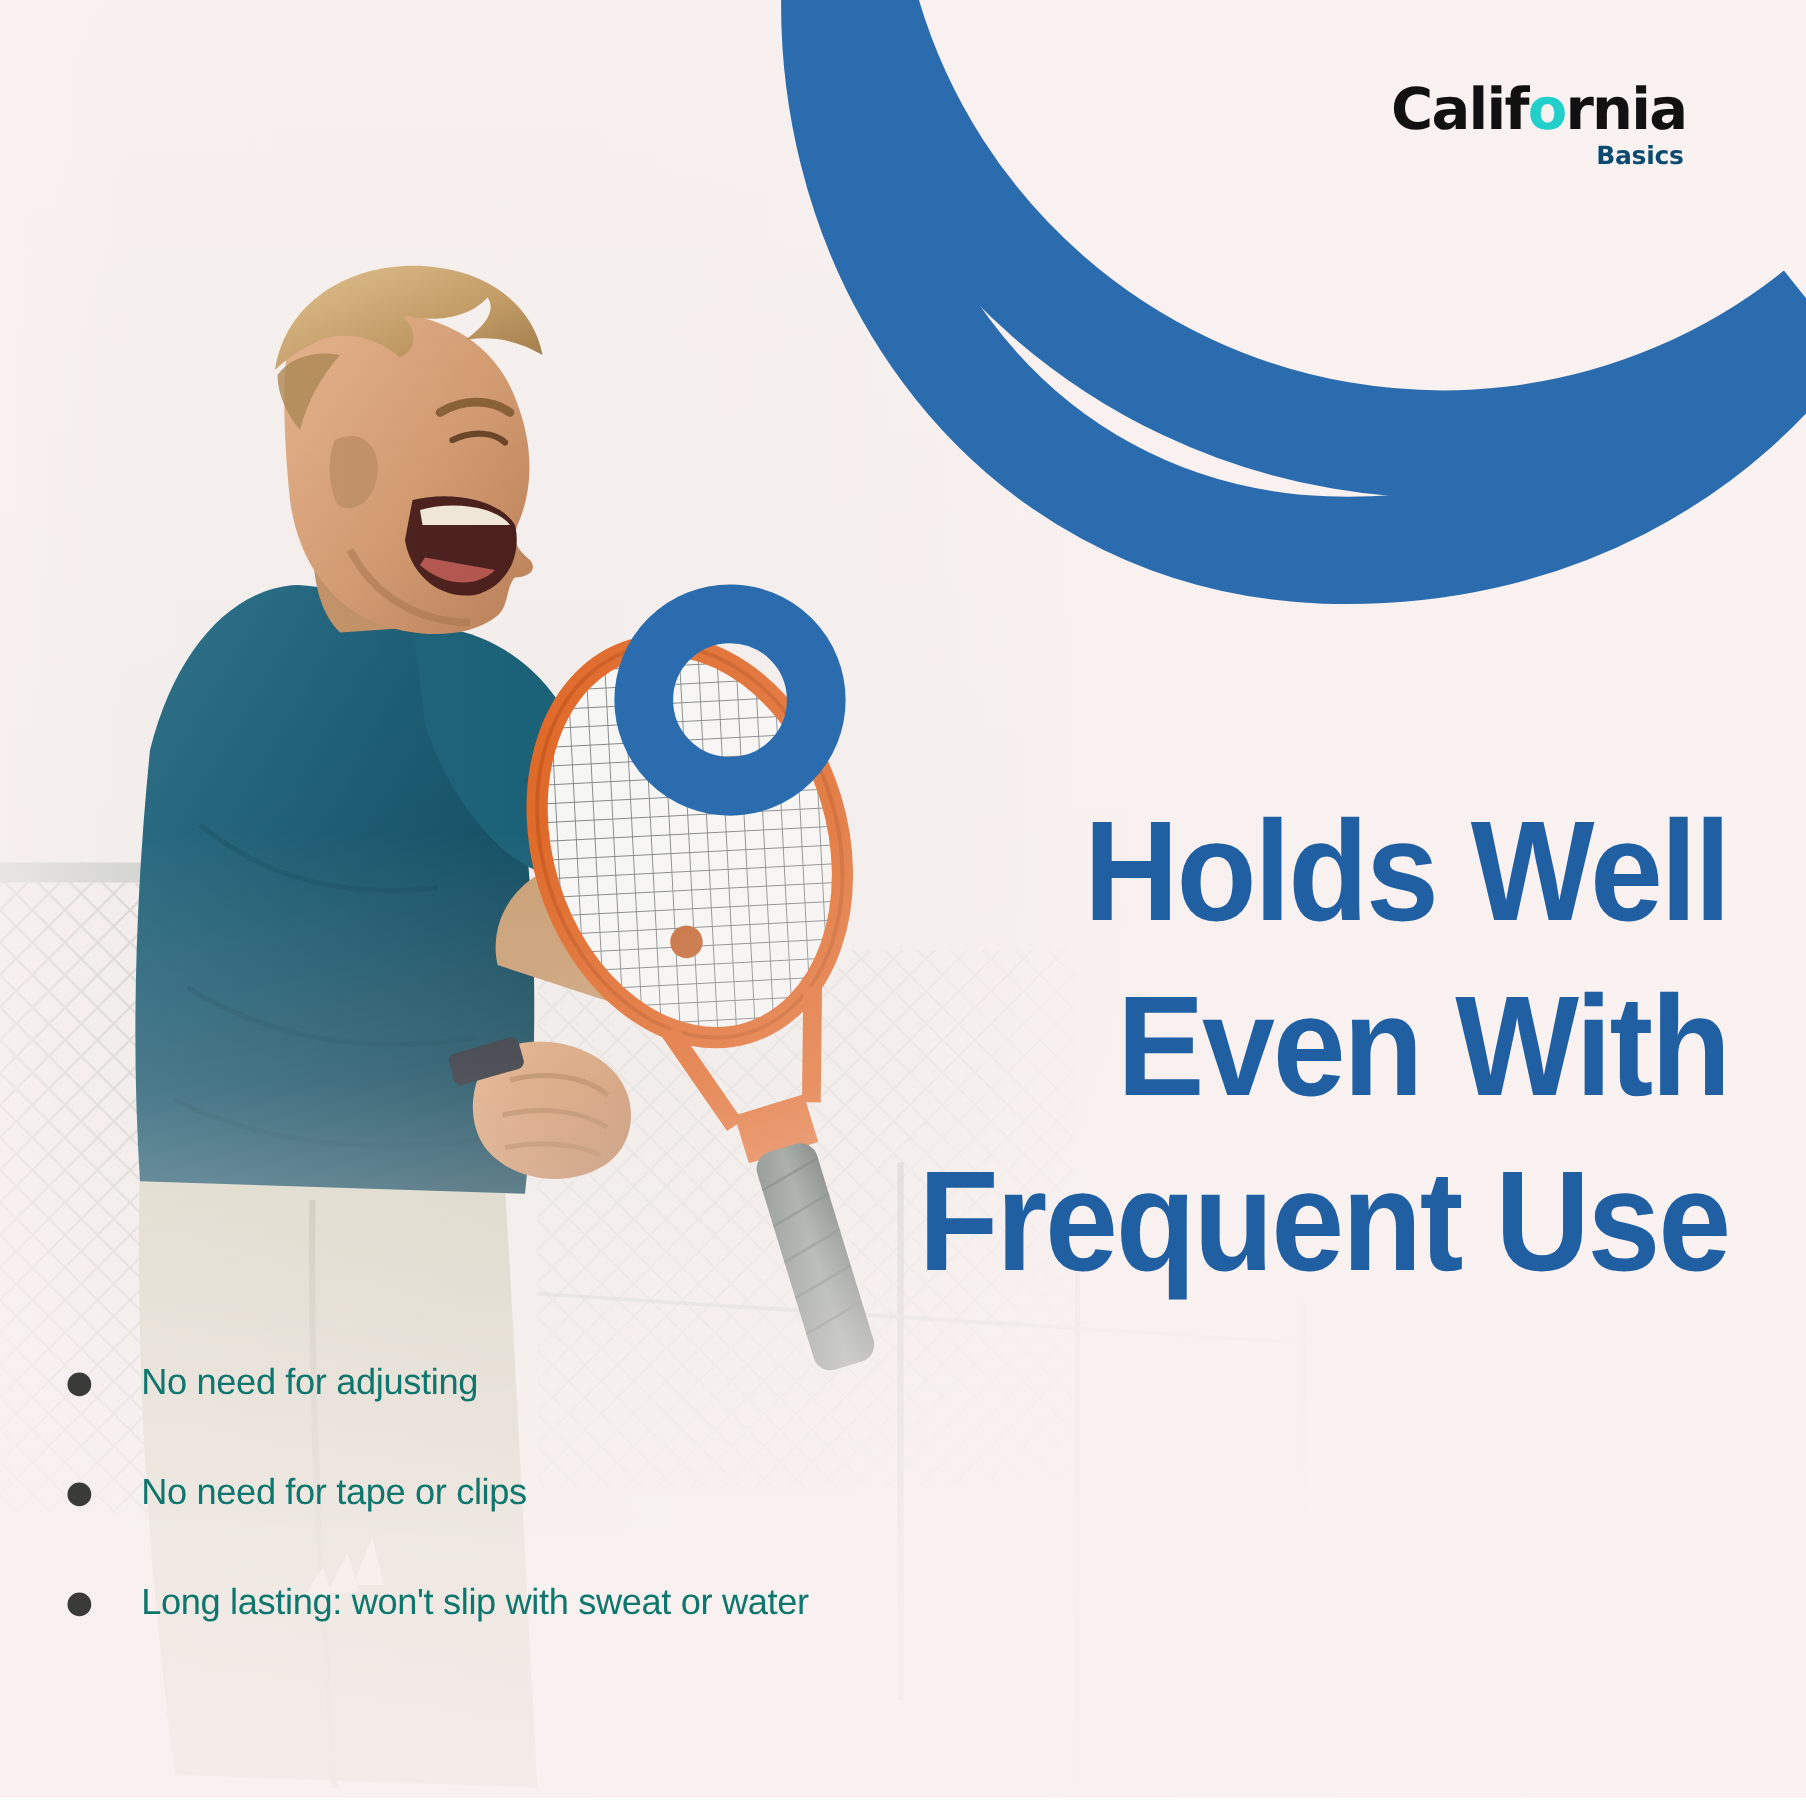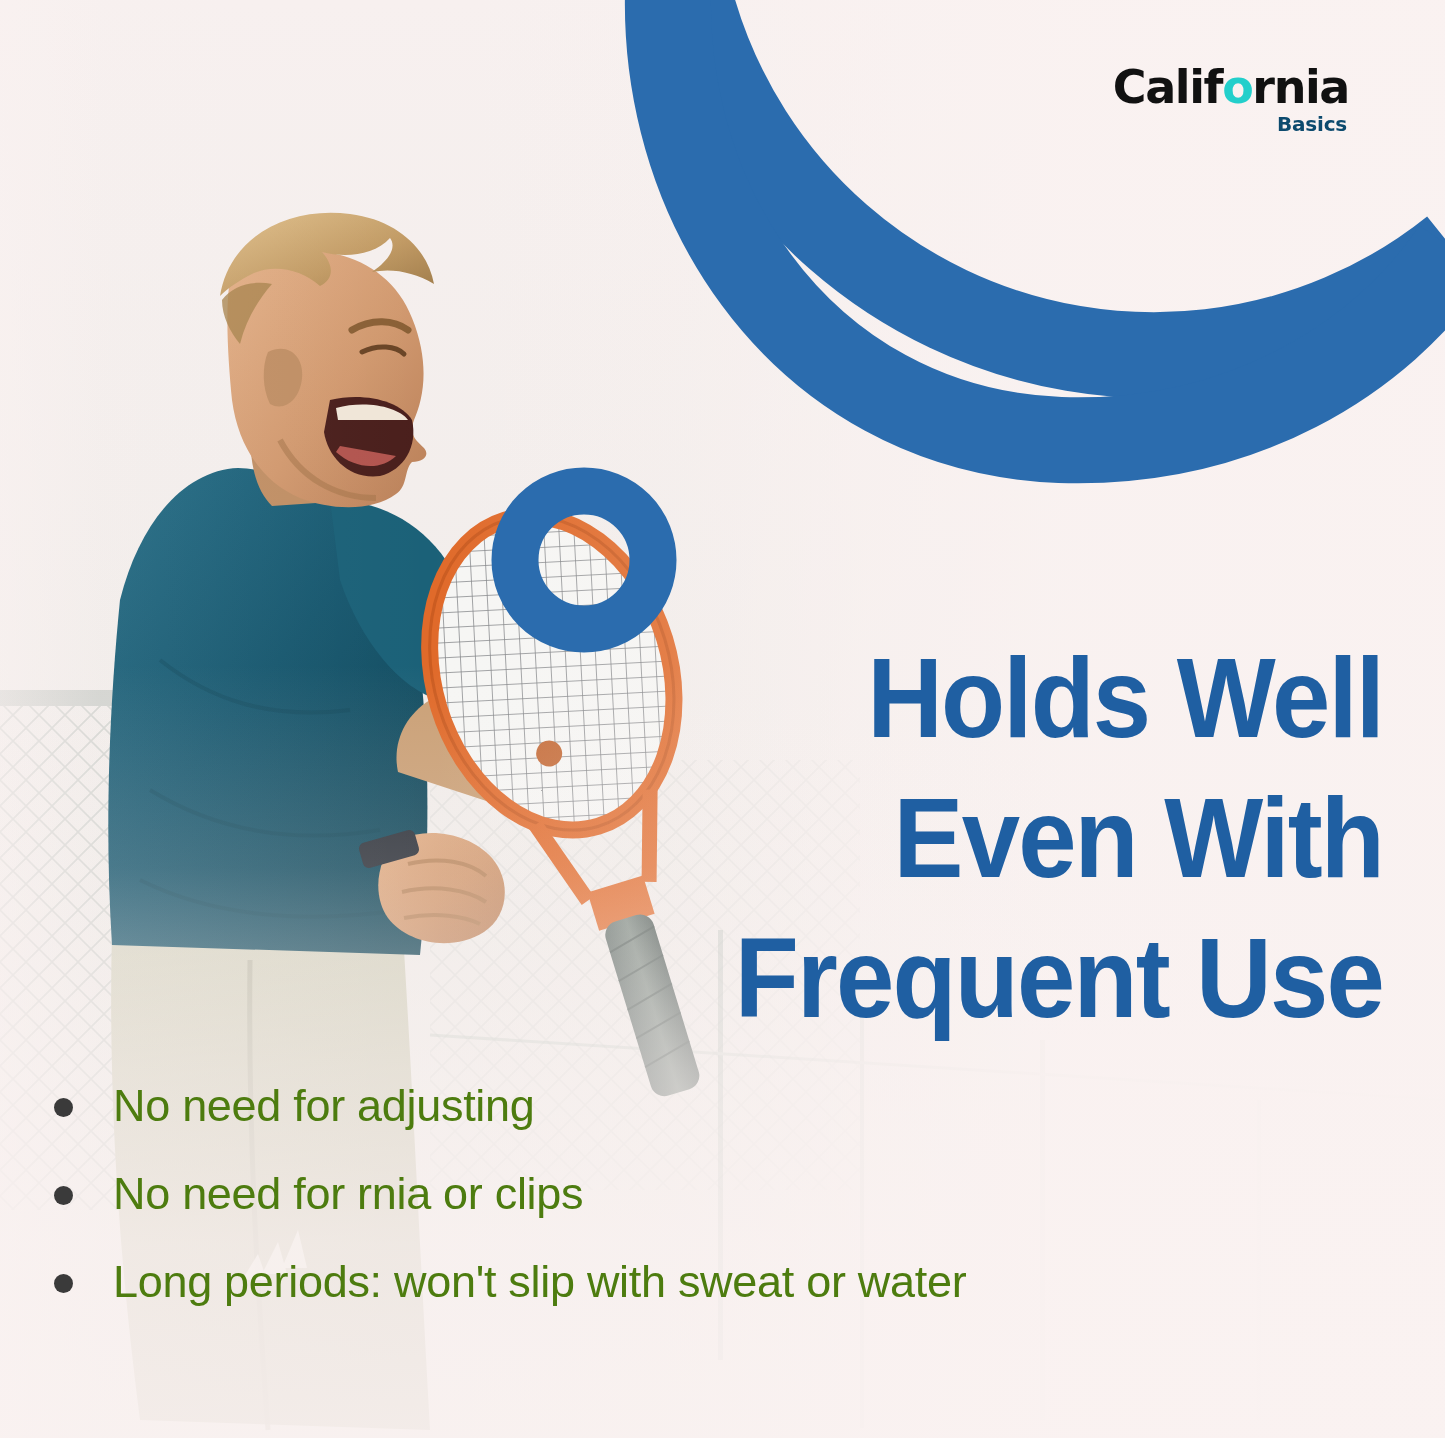--- a/index.html
+++ b/index.html
@@ -112,23 +112,23 @@
     height: 19px;
     border-radius: 50%;
     background: #3a3a3a;
     flex: 0 0 auto;
     margin-top: 20px;
     margin-right: 40px;
   }
   .bullet-text {
     font-family: "Liberation Sans", sans-serif;
     font-weight: normal;
-    font-size: 45px;
+    font-size: 29px;
     line-height: 56px;
-    color: #4d7c0f;
+    color: #0f766e;
     letter-spacing: -0.3px;
     white-space: nowrap;
   }
 </style>
 </head>
 <body>
 
 <div id="poster">
 
   <div class="photo-layer">
@@ -333,21 +333,21 @@
     <span class="hl-line">Frequent Use</span>
   </div>
 
   <ul class="bullets">
     <li class="bullet-row">
       <span class="bullet-dot"></span>
       <span class="bullet-text">No need for adjusting</span>
     </li>
     <li class="bullet-row">
       <span class="bullet-dot"></span>
-      <span class="bullet-text">No need for rnia or clips</span>
+      <span class="bullet-text">No need for tape or clips</span>
     </li>
     <li class="bullet-row">
       <span class="bullet-dot"></span>
-      <span class="bullet-text">Long periods: won't slip with sweat or water</span>
+      <span class="bullet-text">Long lasting: won't slip with sweat or water</span>
     </li>
   </ul>
 
 </div>
 
 </body></html>

